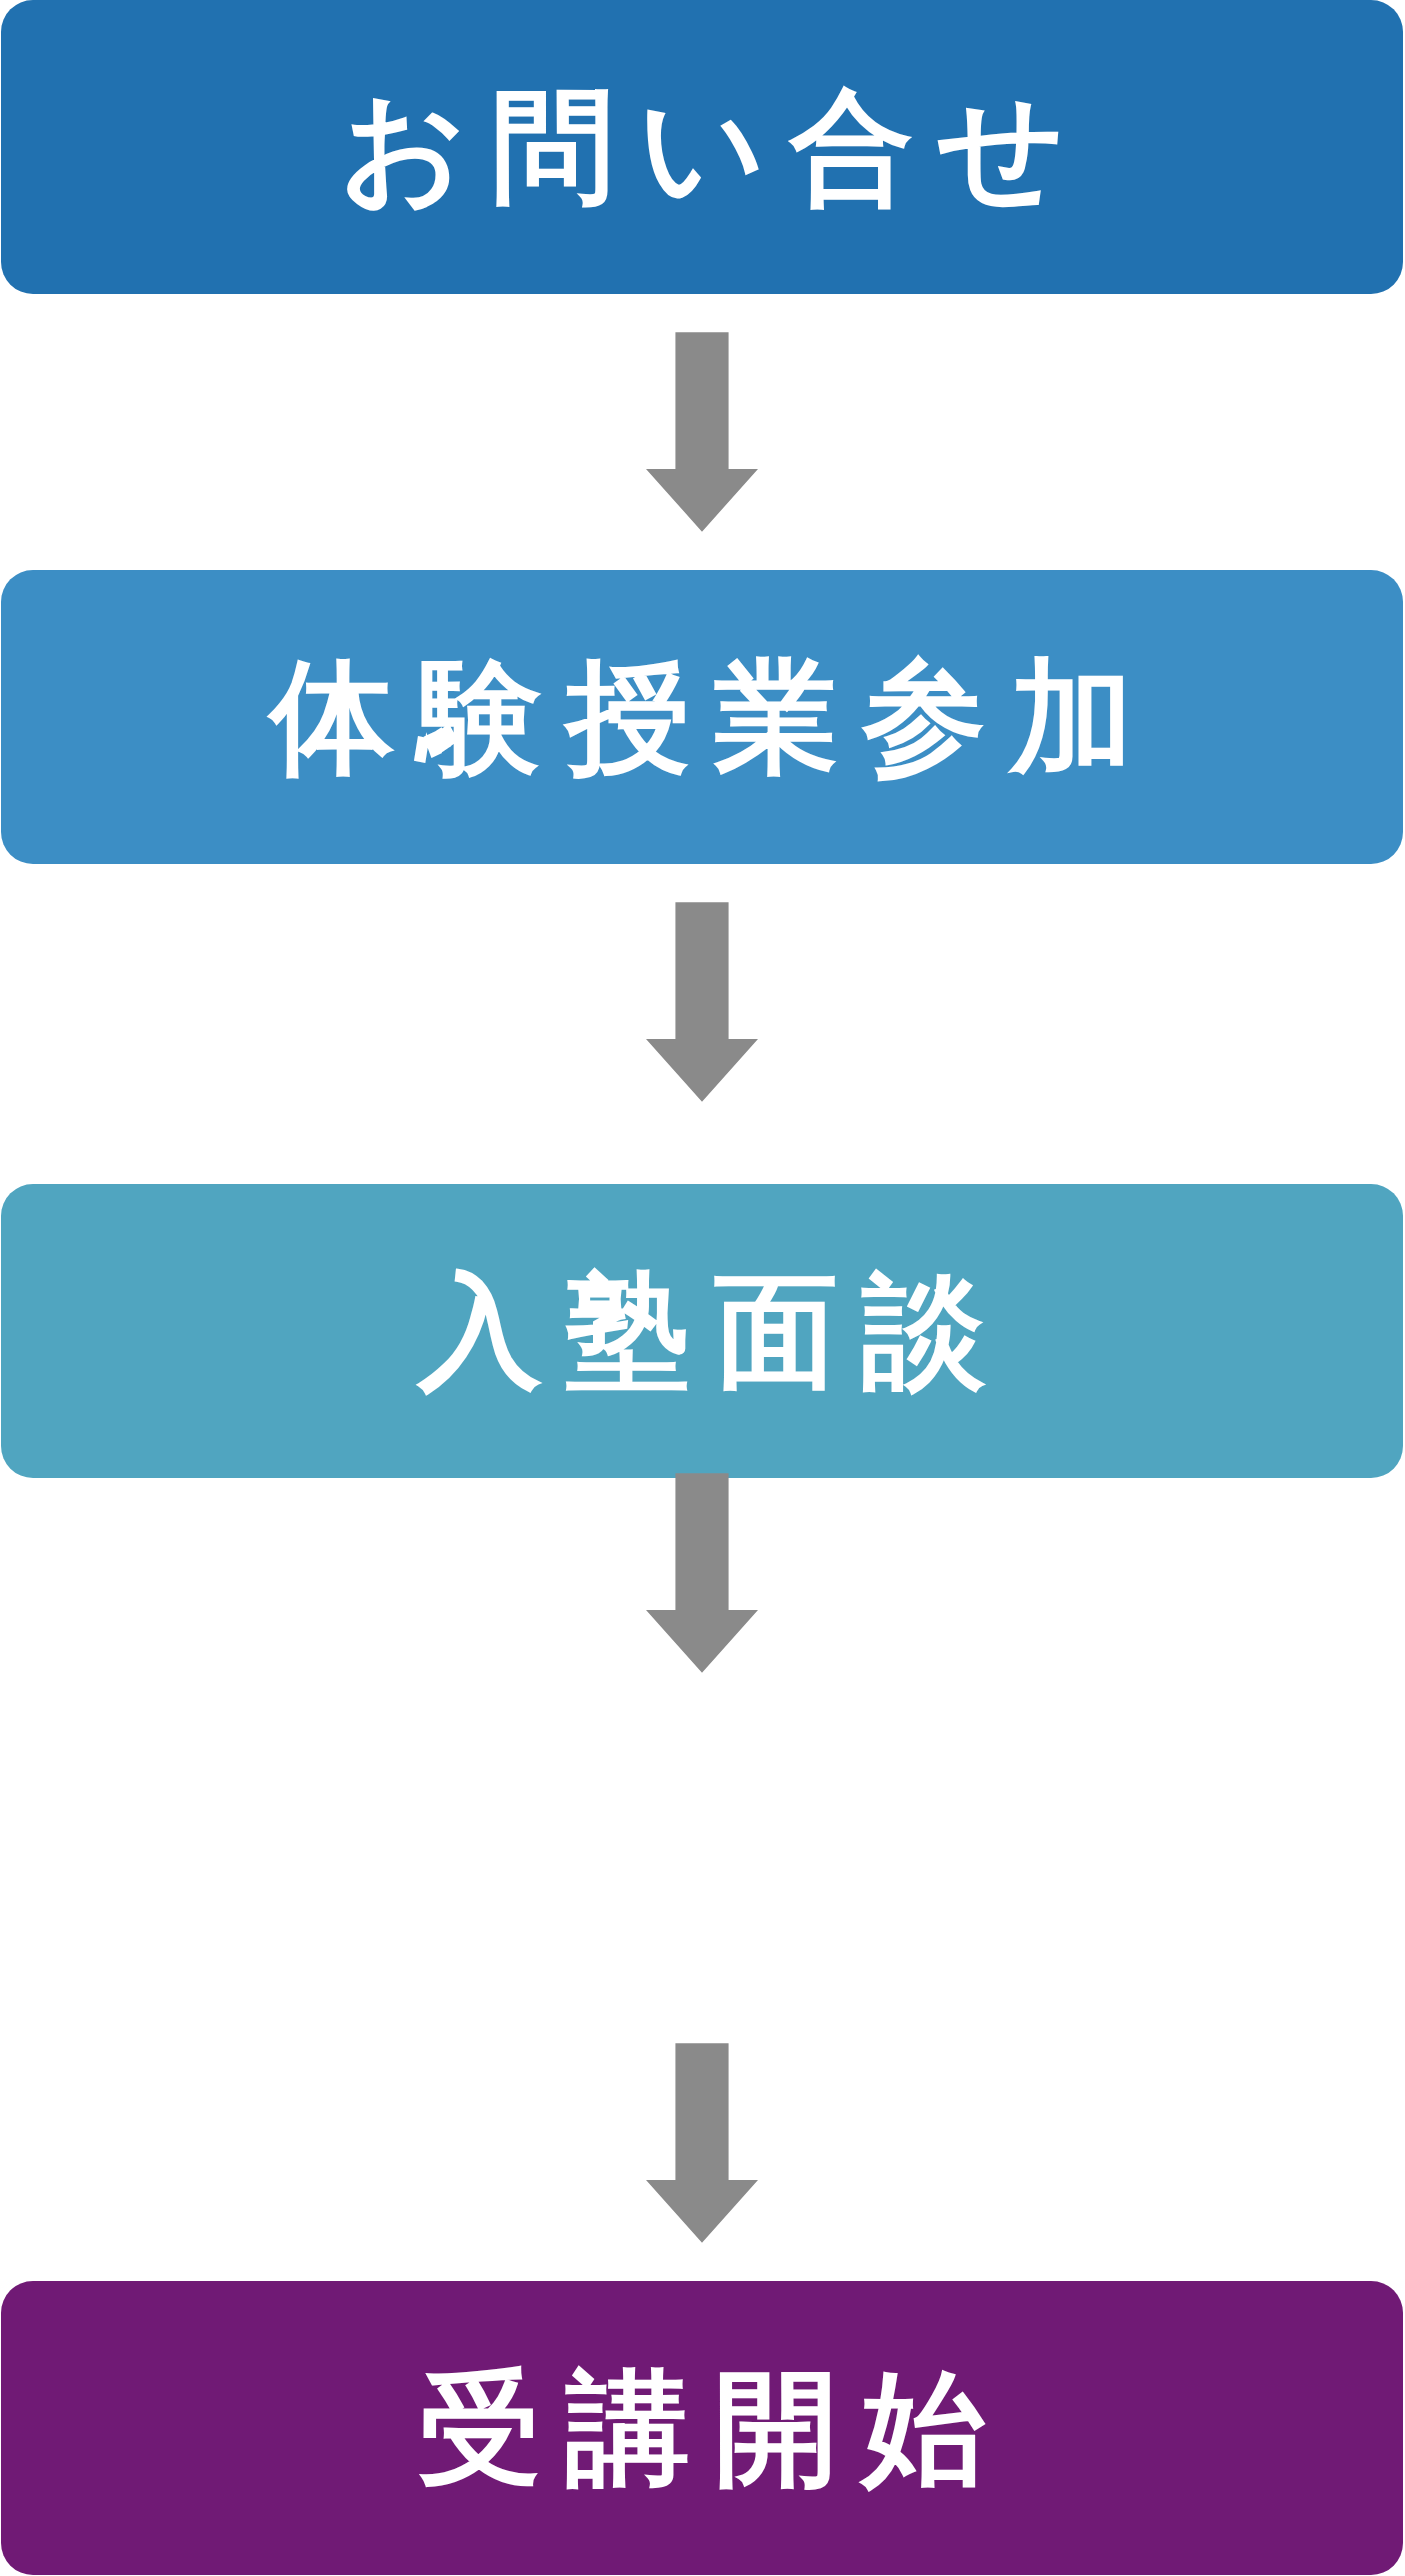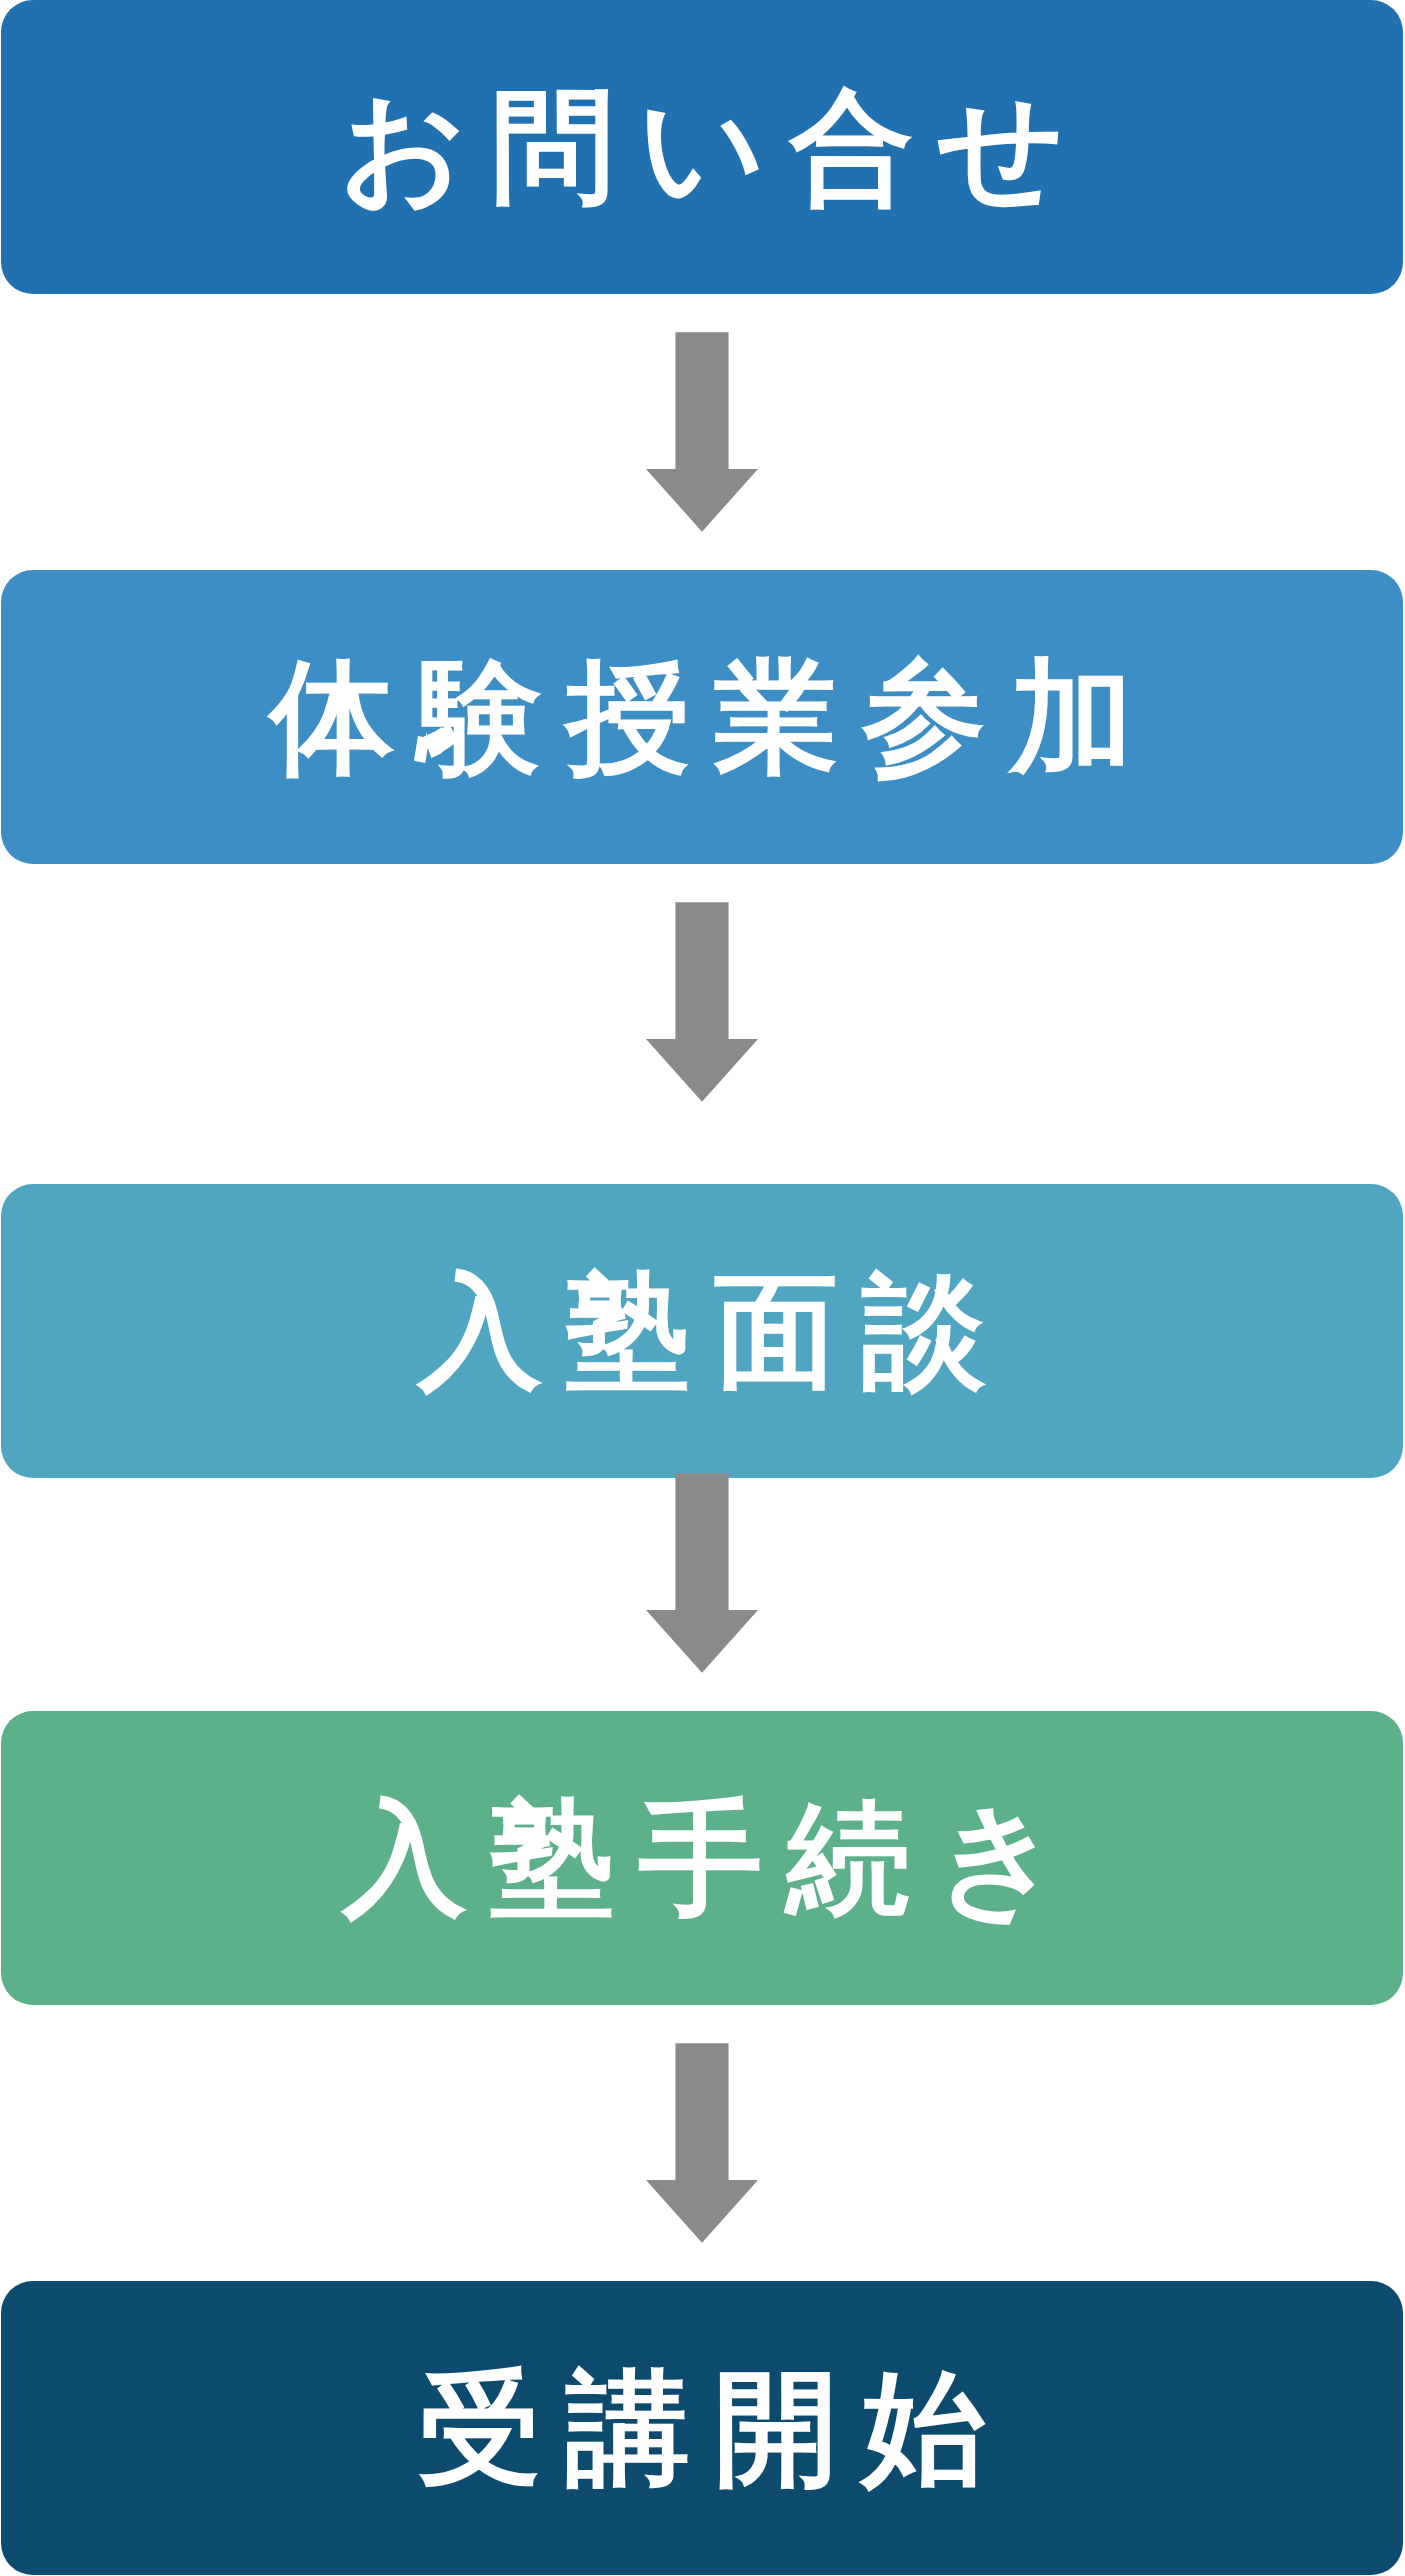--- a/index.html
+++ b/index.html
@@ -72,26 +72,23 @@
   </svg>
 
   <div class="step step-3" style="background-color: rgb(80, 165, 192); margin-top: 44px;">
     <span class="step-label" style="color: rgb(255, 255, 255);">入塾面談</span>
   </div>
 
   <svg class="arrow arrow-3" viewBox="0 0 118 210" style="color: rgb(138, 138, 138);">
     <polygon points="31,0 87,0 87,144 118,144 59,210 0,144 31,144" fill="currentColor"></polygon>
   </svg>
 
-  <div class="step step-4" style="background-color: rgb(92, 176, 138);">
-    <span class="step-label" style="color: rgb(255, 255, 255);">入塾手続き</span>
-  </div>
 
   <svg class="arrow arrow-4" viewBox="0 0 118 210" style="color: rgb(138, 138, 138);">
     <polygon points="31,0 87,0 87,144 118,144 59,210 0,144 31,144" fill="currentColor"></polygon>
   </svg>
 
-  <div class="step step-5" style="background-color: #0c4a6e;">
+  <div class="step step-5" style="background-color: #701a75;">
     <span class="step-label" style="color: rgb(255, 255, 255);">受講開始</span>
   </div>
 
 </div>
 
 
 </body></html>

